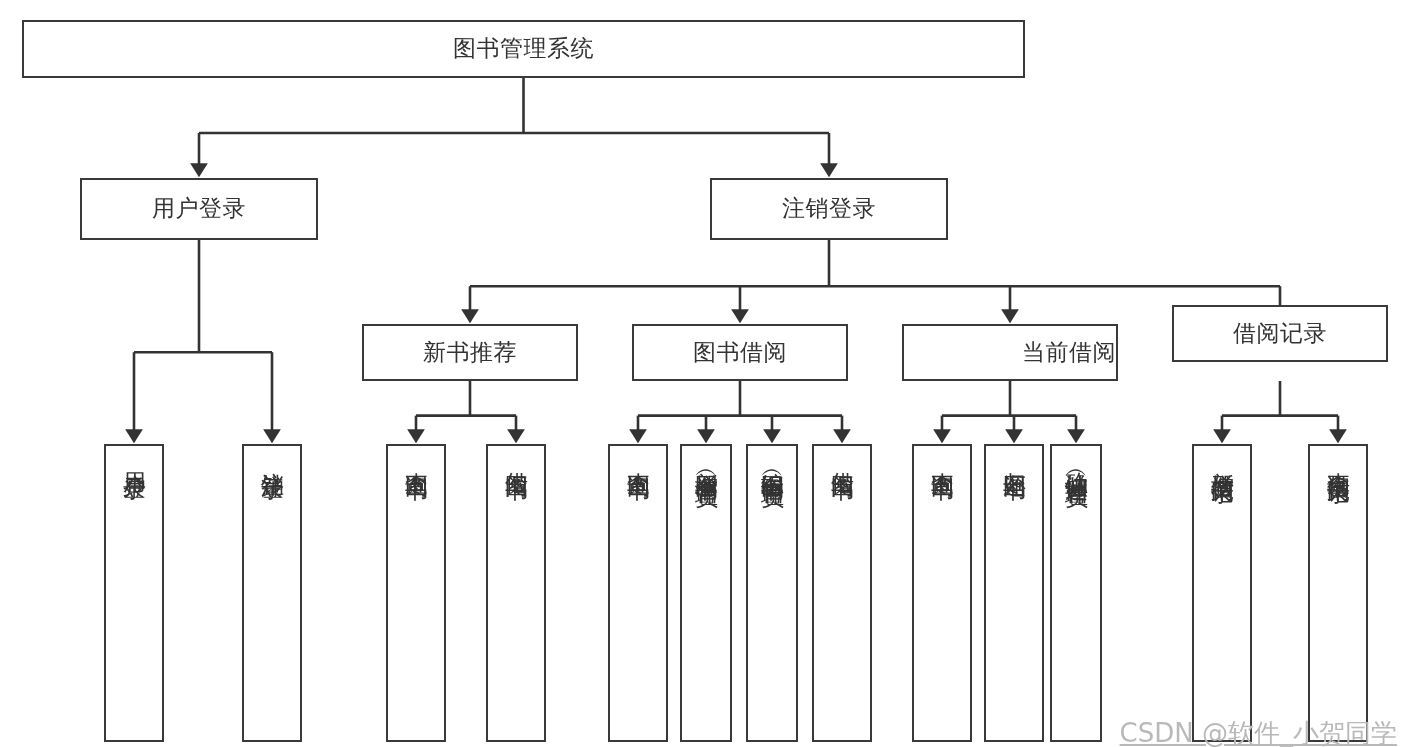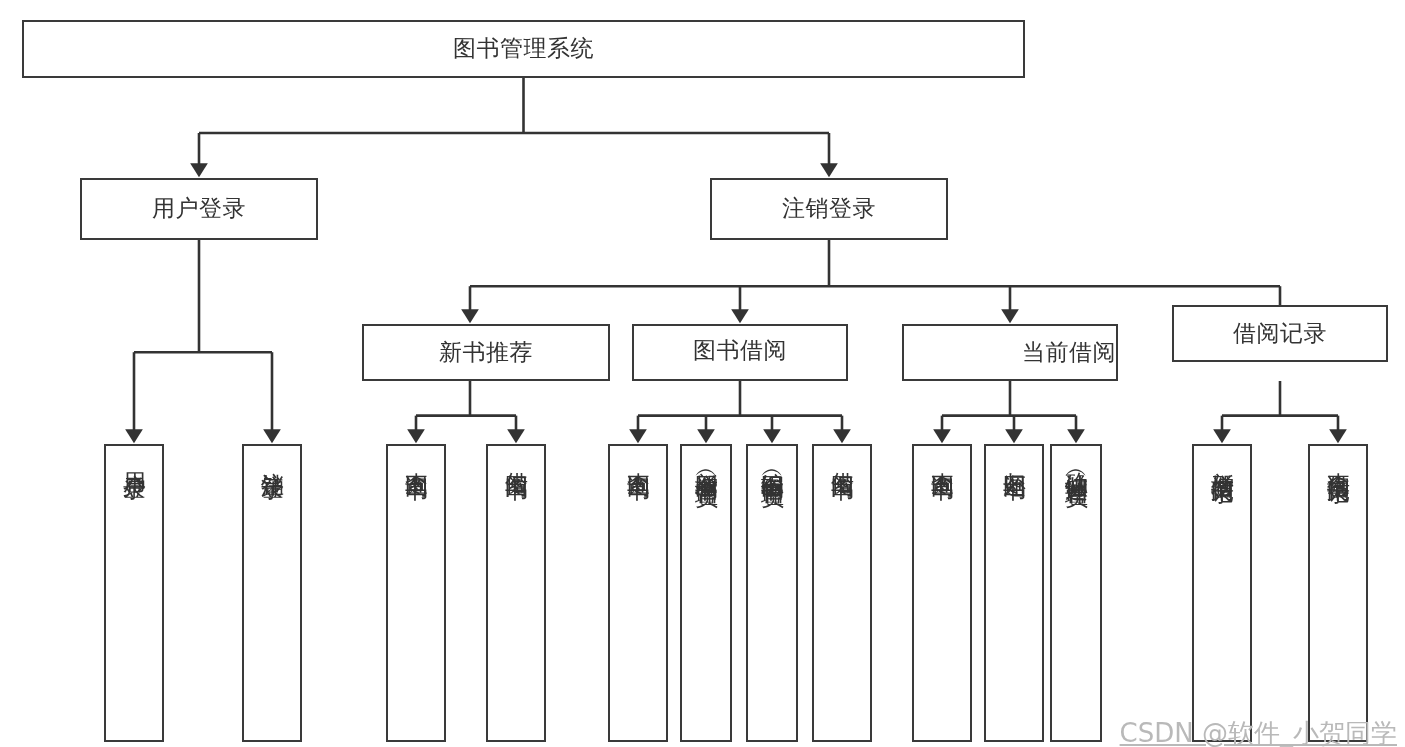--- a/index.html
+++ b/index.html
@@ -120,24 +120,24 @@
   <div id="nodes-layer">
       <div class="node horiz" style="left: 22px; top: 12px; width: 1003px; height: 58px;">
         <span class="label">图书管理系统</span>
       </div>
       <div class="node horiz" style="left: 80px; top: 170px; width: 238px; height: 62px;">
         <span class="label">用户登录</span>
       </div>
       <div class="node horiz" style="left: 710px; top: 170px; width: 238px; height: 62px;">
         <span class="label">注销登录</span>
       </div>
-      <div class="node horiz" style="left: 362px; top: 316px; width: 248px; height: 57px;">
+      <div class="node horiz" style="left: 362px; top: 316px; width: 216px; height: 57px;">
         <span class="label">新书推荐</span>
       </div>
-      <div class="node horiz" style="left: 632px; top: 316px; width: 216px; height: 57px; font-family: Liberation Mono, monospace;">
+      <div class="node horiz" style="left: 632px; top: 316px; width: 216px; height: 57px;">
         <span class="label">图书借阅</span>
       </div>
       <div class="node horiz" style="left: 902px; top: 316px; width: 216px; height: 57px; justify-content: flex-end;">
         <span class="label">当前借阅</span>
       </div>
       <div class="node horiz" style="left: 1172px; top: 297px; width: 216px; height: 57px;">
         <span class="label">借阅记录</span>
       </div>
       <div class="node vert" style="left: 104px; top: 436px; width: 60px; height: 298px;">
         <span class="label">用户登录</span>

